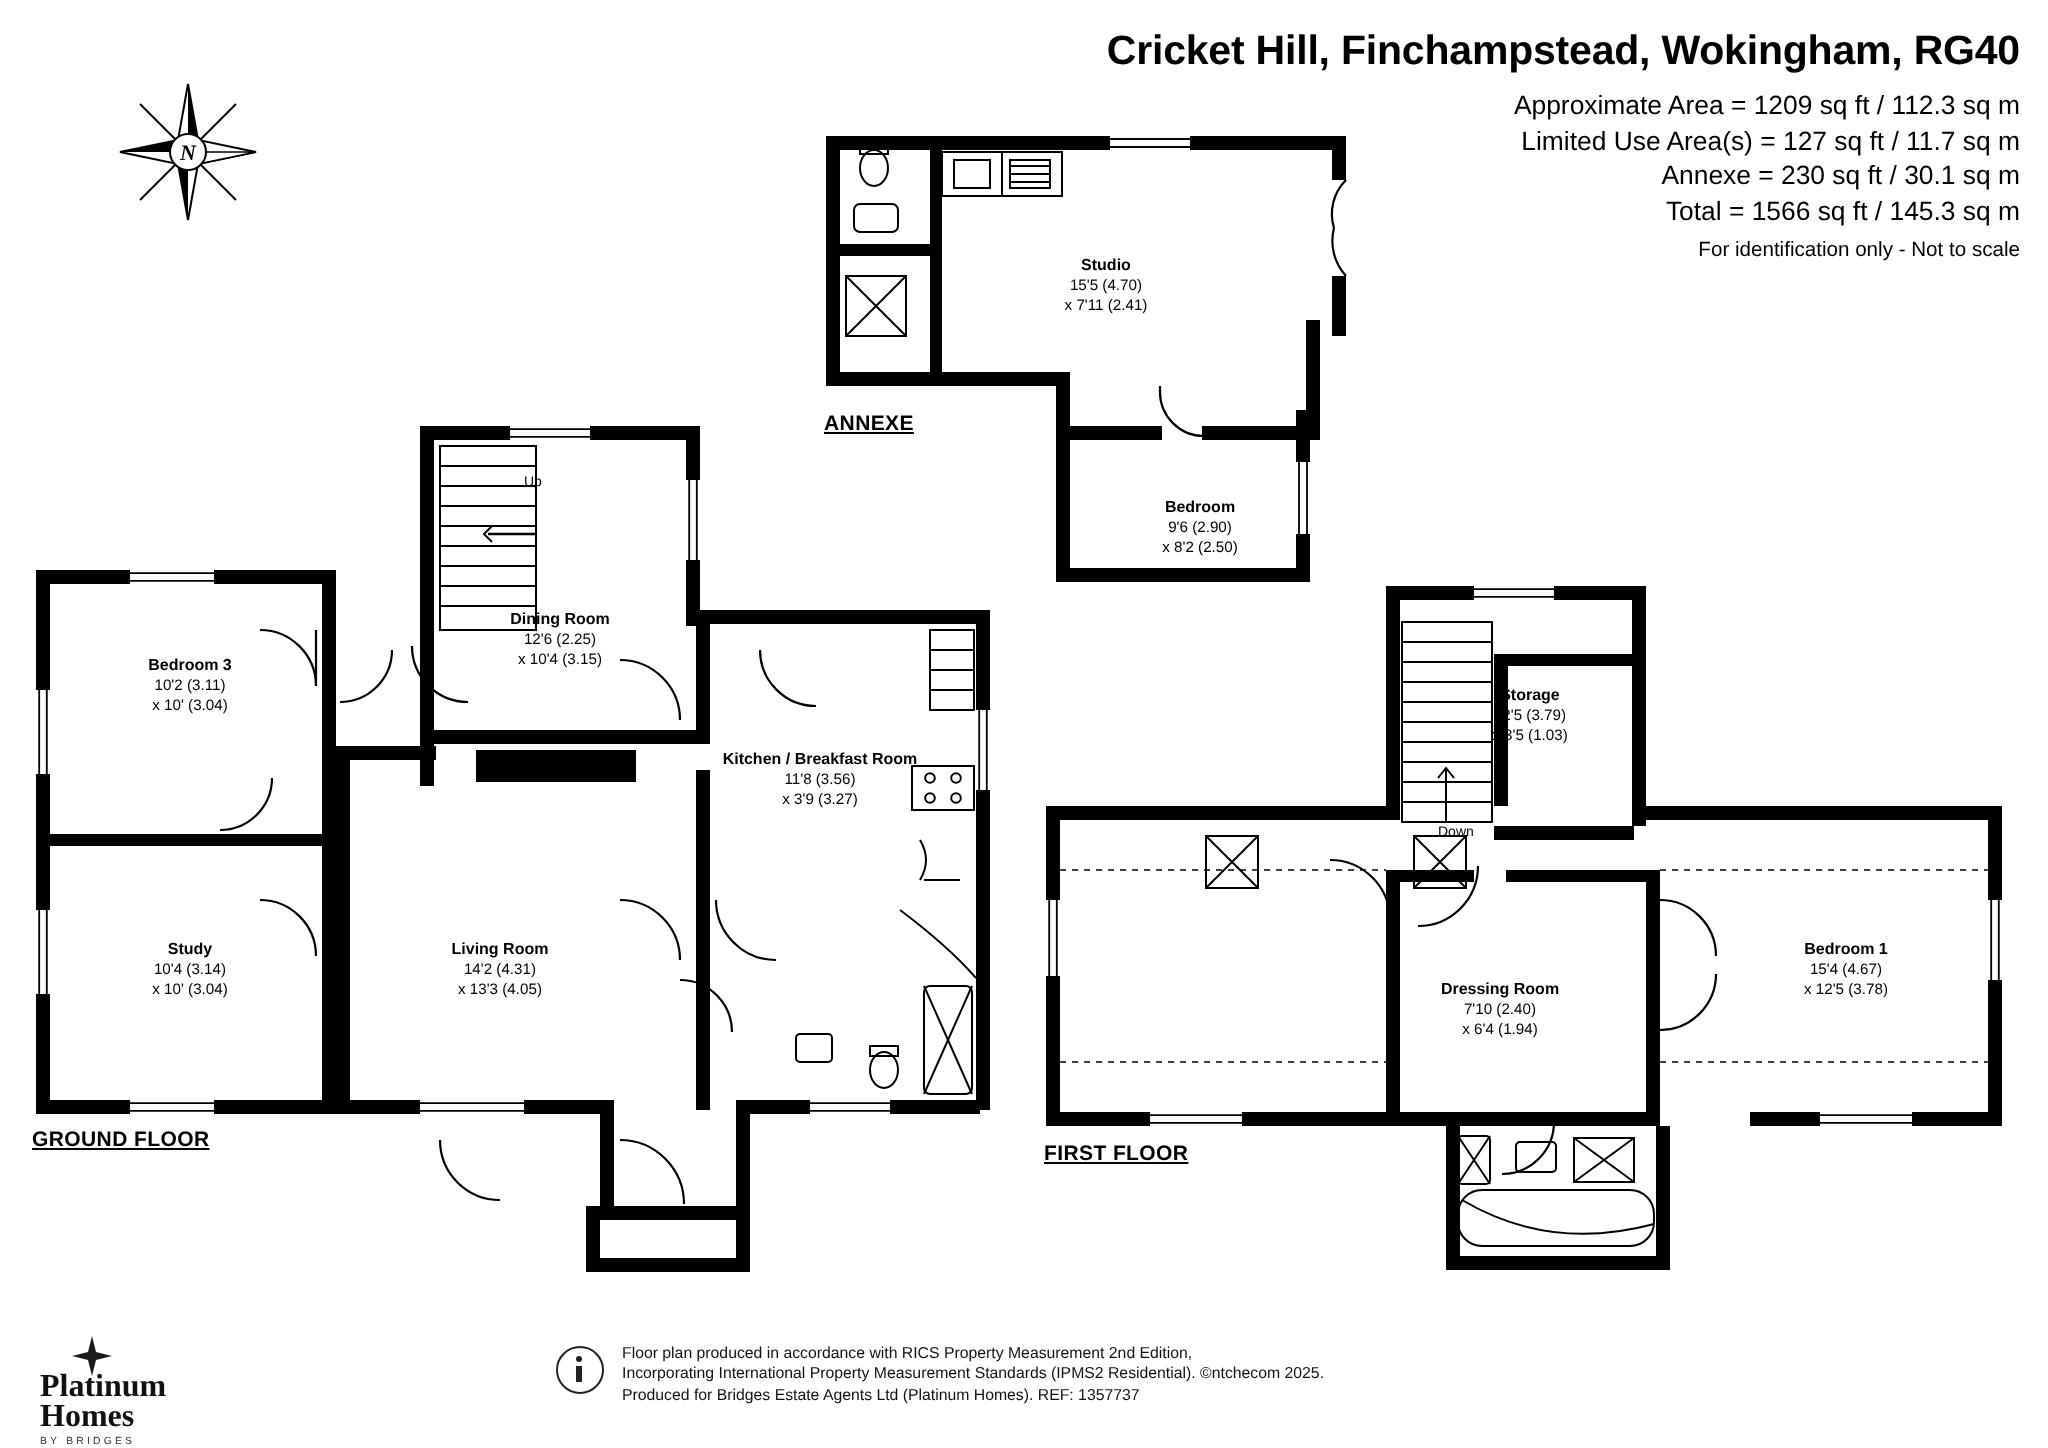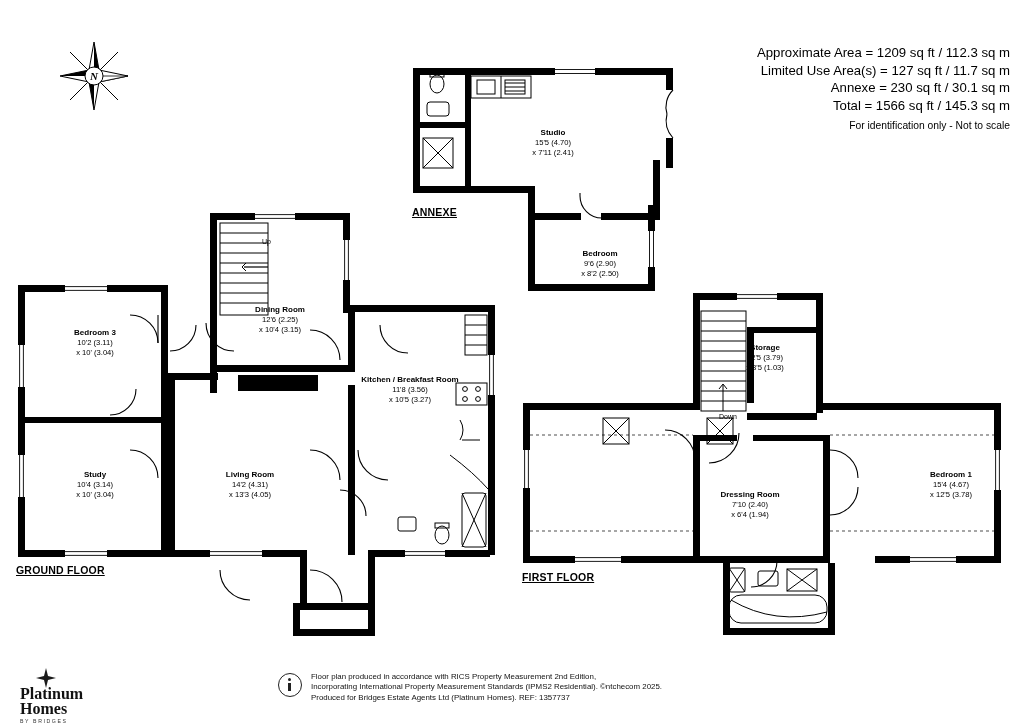--- a/index.html
+++ b/index.html
@@ -99,20 +99,21 @@
   }
   .logo .star{position:absolute;left:16px;top:0px;}
 
   svg{display:block;}
 </style>
 </head>
 <body>
 
 <div class="canvas">
 
+  <div class="title">Cricket Hill, Finchampstead, Wokingham, RG40</div>
 
   <div class="areas">
     <div>Approximate Area = 1209 sq ft / 112.3 sq m</div>
     <div>Limited Use Area(s) = 127 sq ft / 11.7 sq m</div>
     <div>Annexe = 230 sq ft / 30.1 sq m</div>
     <div>Total = 1566 sq ft / 145.3 sq m</div>
   </div>
   <div class="notscale">For identification only - Not to scale</div>
 
   <div class="compass">
@@ -340,21 +341,21 @@
 
   <div class="room" style="left:225px;top:305px;width:110px;">
     <span class="nm">Dining Room</span>
     <span class="d">12'6 (2.25)</span>
     <span class="d">x 10'4 (3.15)</span>
   </div>
 
   <div class="room" style="left:345px;top:375px;width:130px;">
     <span class="nm">Kitchen / Breakfast Room</span>
     <span class="d">11'8 (3.56)</span>
-    <span class="d">x 10'5 (3.27)</span>
+    <span class="d">x 3'9 (3.27)</span>
   </div>
 
   <div class="room" style="left:195px;top:470px;width:110px;">
     <span class="nm">Living Room</span>
     <span class="d">14'2 (4.31)</span>
     <span class="d">x 13'3 (4.05)</span>
   </div>
 
   <svg style="position:absolute;left:515px;top:285px;" width="500" height="350" viewBox="0 0 500 350">
     <g fill="#000">
@@ -448,21 +449,21 @@
     <span class="d">x 3'5 (1.03)</span>
   </div>
 
 
   <div class="room" style="left:690px;top:490px;width:120px;">
     <span class="nm">Dressing Room</span>
     <span class="d">7'10 (2.40)</span>
     <span class="d">x 6'4 (1.94)</span>
   </div>
 
-  <div class="room" style="left:896px;top:470px;width:110px;">
+  <div class="room" style="left:868px;top:470px;width:110px;">
     <span class="nm">Bedroom 1</span>
     <span class="d">15'4 (4.67)</span>
     <span class="d">x 12'5 (3.78)</span>
   </div>
 
   <div class="info-icon"></div>
 
   <div class="footer-text">
     <div>Floor plan produced in accordance with RICS Property Measurement 2nd Edition,</div>
     <div>

